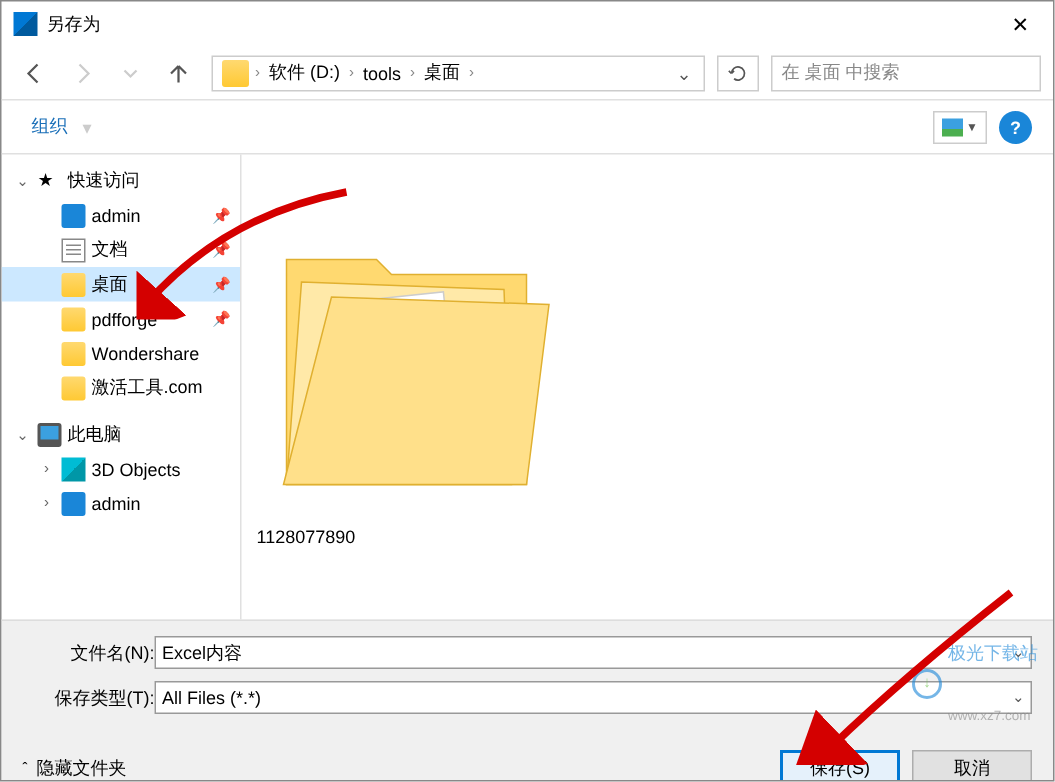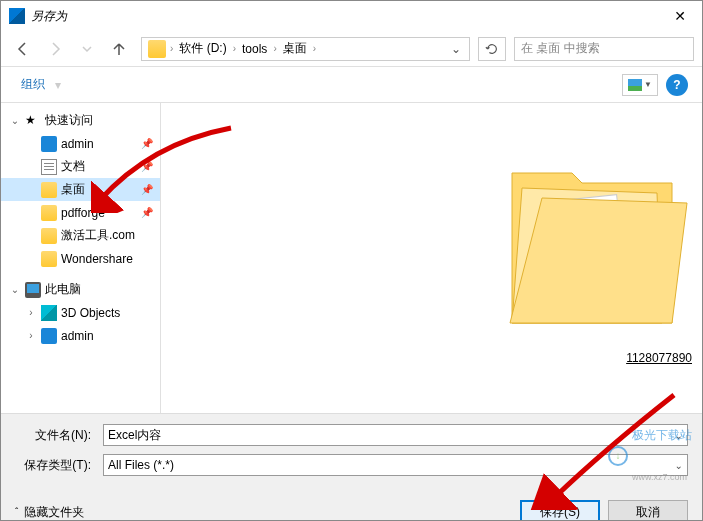--- a/index.html
+++ b/index.html
@@ -1,20 +1,20 @@
 <!DOCTYPE html>
 <html><head>
 <meta charset="utf-8">
 <style>
 * { margin: 0; padding: 0; box-sizing: border-box; font-family: "Microsoft YaHei", "Segoe UI", sans-serif; font-size: 12px; }
 body { width: 703px; height: 521px; background: #fff; border: 1px solid #888; overflow: hidden; position: relative; }
 
 .titlebar { height: 30px; display: flex; align-items: center; padding: 0 8px; }
 .titlebar .icon { width: 16px; height: 16px; background: linear-gradient(135deg, #0078d4 50%, #005a9e 50%); margin-right: 6px; }
-.titlebar .title { flex: 1; font-style: italic; }
+.titlebar .title { flex: 1; }
 .titlebar .close { font-size: 14px; padding: 0 8px; cursor: pointer; }
 
 .navbar { height: 36px; display: flex; align-items: center; padding: 0 8px; border-bottom: 1px solid #e0e0e0; gap: 4px; }
 .nav-btn { width: 28px; height: 28px; display: flex; align-items: center; justify-content: center; color: #666; }
 .nav-btn.disabled { color: #ccc; }
 .nav-btn svg { width: 16px; height: 16px; }
 
 .breadcrumb { flex: 1; height: 24px; border: 1px solid #ccc; display: flex; align-items: center; padding: 0 2px; margin: 0 4px; }
 .breadcrumb .folder-ico { width: 18px; height: 18px; background: linear-gradient(#ffd970, #ffc933); border-radius: 2px; margin: 0 4px; }
 .breadcrumb .crumb { padding: 0 6px; height: 100%; display: flex; align-items: center; }
@@ -45,28 +45,28 @@
 .tree-item.indent1 { padding-left: 24px; }
 .tree-item.indent2 { padding-left: 24px; }
 .ico.folder { background: linear-gradient(#ffd970, #ffc933); border-radius: 2px; }
 .ico.blue-folder { background: #1a86d8; border-radius: 2px; }
 .ico.doc { background: #fff; border: 1px solid #888; position: relative; }
 .ico.doc::after { content:""; position:absolute; top:3px; left:2px; right:2px; height:1px; background:#888; box-shadow: 0 3px 0 #888, 0 6px 0 #888; }
 .ico.pc { background: #555; border-radius: 2px; position: relative; }
 .ico.pc::after { content:""; position:absolute; inset:2px 2px 5px 2px; background:#3ba0e0; }
 .ico.cube { background: linear-gradient(135deg, #00bcd4 50%, #0097a7 50%); }
 
-.content { flex: 1; padding: 10px; display: flex; flex-direction: column; align-items: flex-end; position: relative; text-decoration: underline; }
+.content { flex: 1; padding: 10px; display: flex; flex-direction: column; align-items: flex-start; position: relative; }
 .big-folder { width: 200px; height: 220px; margin-top: 10px; position: relative; }
 .big-folder svg { width: 100%; height: 100%; }
 .content .item-label { margin-top: 8px; text-align: center; }
 
 .bottom { background: #f0f0f0; border-top: 1px solid #ddd; padding: 10px 14px 10px 14px; }
 .field-row { display: flex; align-items: center; margin-bottom: 8px; }
-.field-row .lbl { width: 88px; text-align: right; padding-right: 12px; }
+.field-row .lbl { width: 88px; text-align: right; padding-right: 0; }
 .field-row .input { flex: 1; height: 22px; border: 1px solid #999; background: #fff; padding: 0 4px; display: flex; align-items: center; }
 .field-row .input .dd-arrow { margin-left: auto; color: #555; font-size: 10px; }
 
 .footer { display: flex; align-items: center; padding: 6px 14px 10px 14px; background: #f0f0f0; }
 .hide-link { display: flex; align-items: center; gap: 6px; }
 .hide-link .caret { font-size: 10px; }
 .footer .buttons { margin-left: auto; display: flex; gap: 8px; }
 .btn { min-width: 80px; height: 24px; border: 1px solid #adadad; background: #e1e1e1; display: flex; align-items: center; justify-content: center; }
 .btn.primary { border: 2px solid #0078d4; background: #e5f1fb; }
 
@@ -173,26 +173,26 @@
       </div>
     <div class="tree-item indent1">
         <span class="exp"></span>
         <span class="ico folder"></span>
         <span class="lbl">pdfforge</span>
         <span class="pin">📌</span>
       </div>
     <div class="tree-item indent1">
         <span class="exp"></span>
         <span class="ico folder"></span>
+        <span class="lbl">Wondershare</span>
+      </div>
+    <div class="tree-item indent1">
+        <span class="exp"></span>
+        <span class="ico folder"></span>
         <span class="lbl">激活工具.com</span>
-      </div>
-    <div class="tree-item indent1">
-        <span class="exp"></span>
-        <span class="ico folder"></span>
-        <span class="lbl">Wondershare</span>
       </div>
     <div style="height:8px"></div>
     <div class="tree-item">
         <span class="exp">⌄</span>
         <span class="ico pc"></span>
         <span class="lbl">此电脑</span>
       </div>
     <div class="tree-item indent2">
         <span class="exp">›</span>
         <span class="ico cube"></span>

